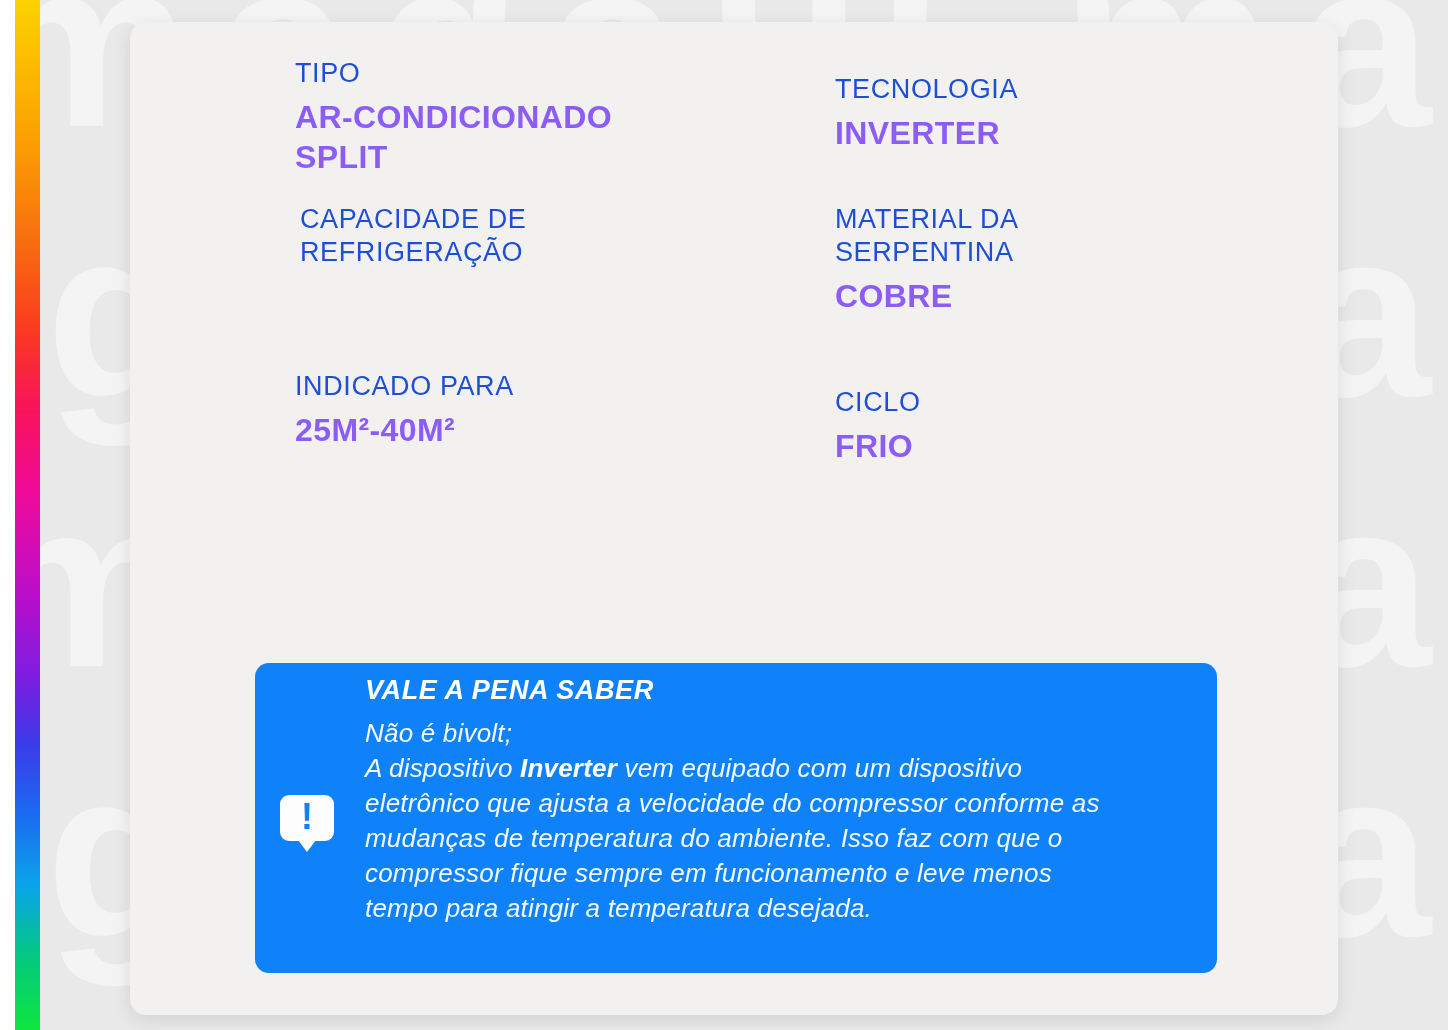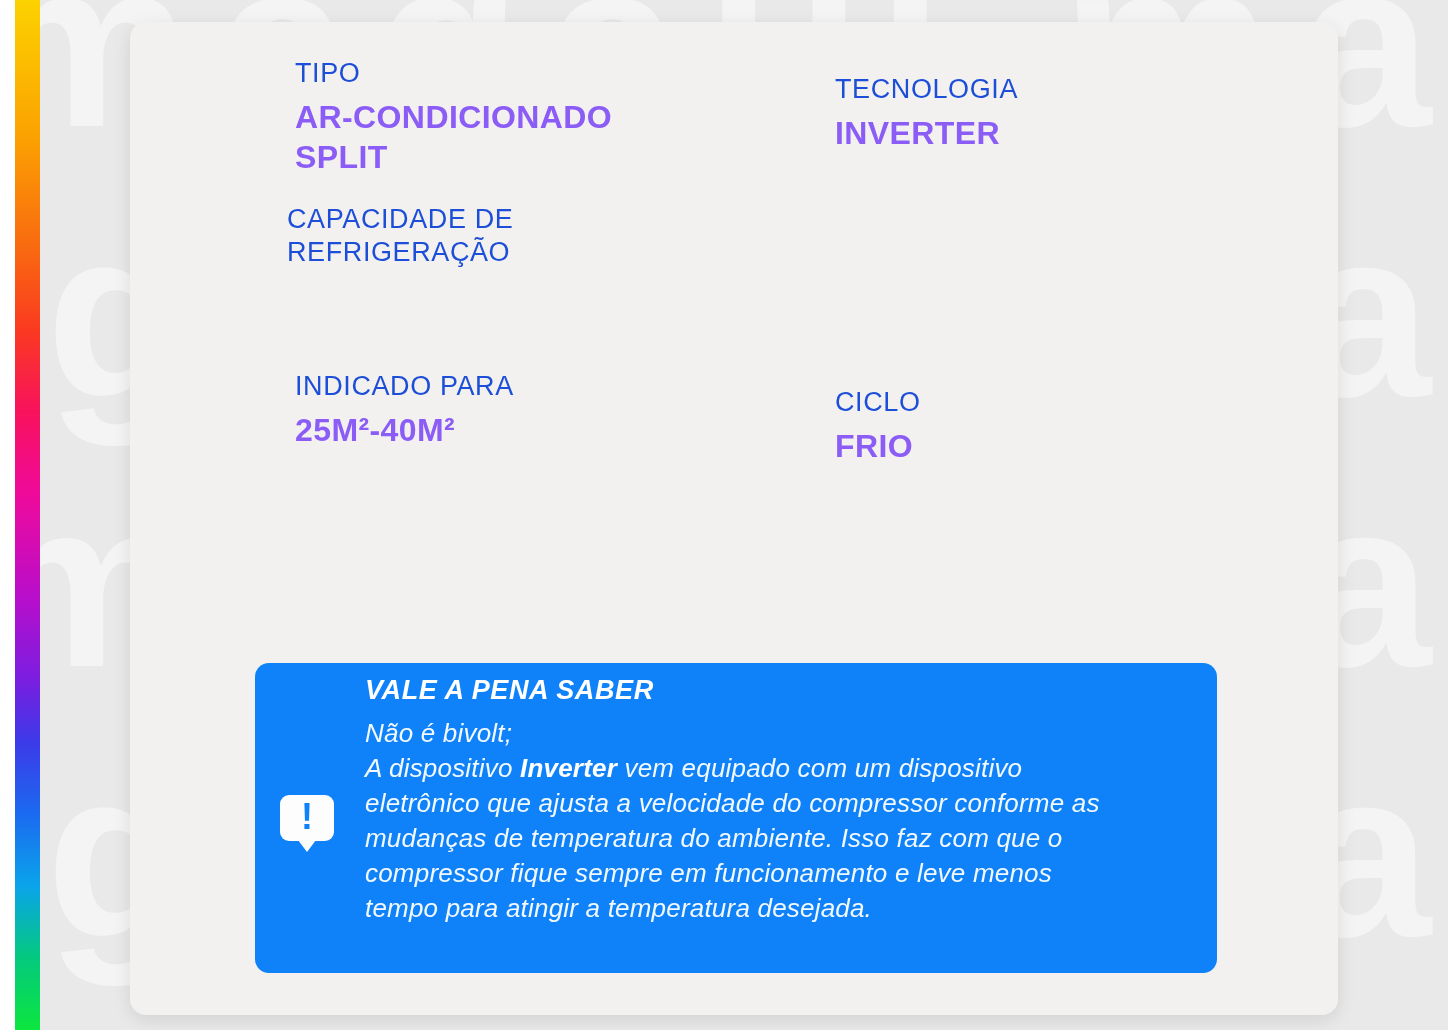--- a/index.html
+++ b/index.html
@@ -94,25 +94,30 @@
     <div class="label">TIPO</div>
     <div class="value">AR-CONDICIONADO
 SPLIT</div>
   </div>
 
   <div class="spec" style="left:705px;top:35px;margin-top:16px;">
     <div class="label">TECNOLOGIA</div>
     <div class="value">INVERTER</div>
   </div>
 
-  <div class="spec" style="left:157px;top:181px;">
+  <div class="spec" style="left:170px;top:181px;">
     <div class="label">CAPACIDADE DE
 REFRIGERAÇÃO</div>
   </div>
 
+  <div class="spec" style="left:705px;top:181px;">
+    <div class="label">MATERIAL DA
+SERPENTINA</div>
+    <div class="value">COBRE</div>
+  </div>
 
   <div class="spec" style="left:165px;top:348px;">
     <div class="label">INDICADO PARA</div>
     <div class="value">25M²-40M²</div>
   </div>
 
   <div class="spec" style="left:705px;top:364px;">
     <div class="label">CICLO</div>
     <div class="value">FRIO</div>
   </div>

